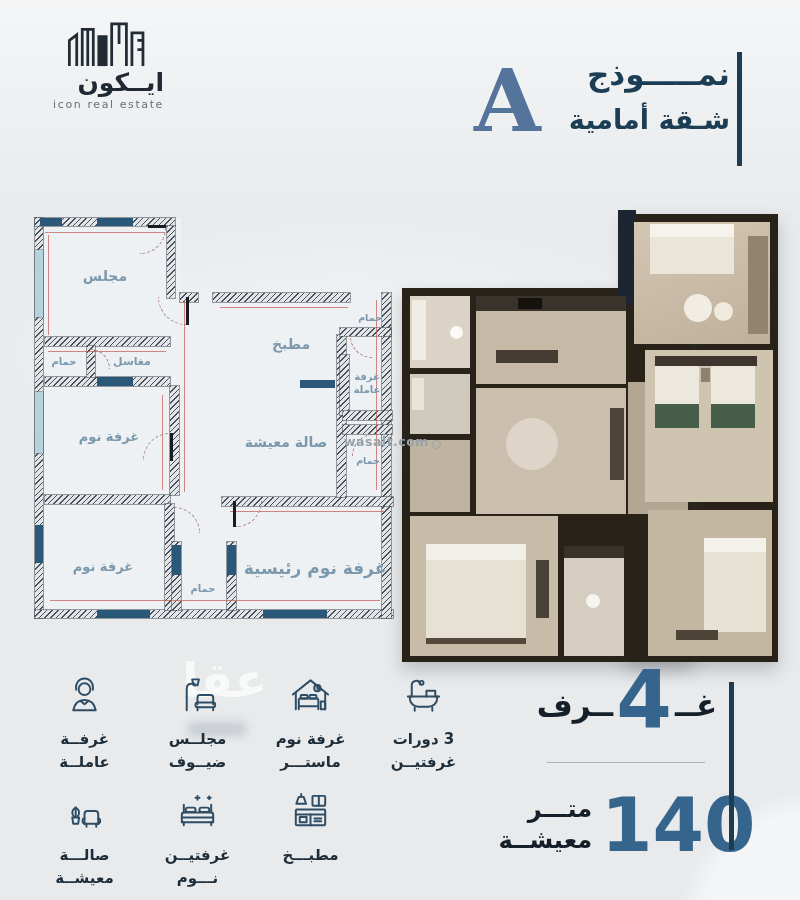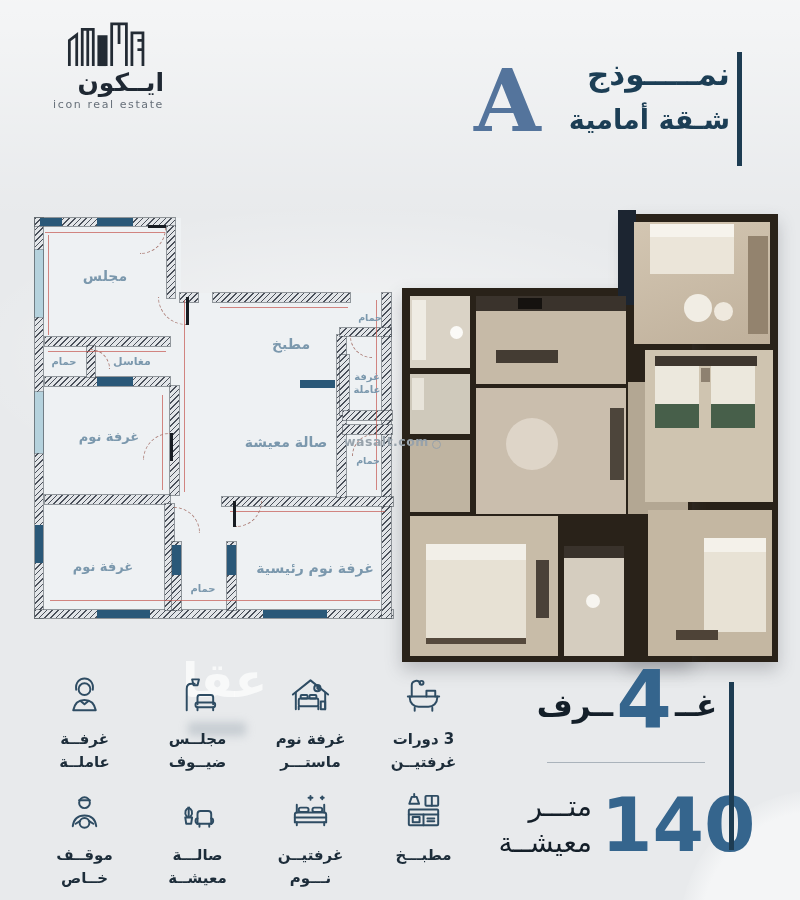--- a/index.html
+++ b/index.html
@@ -63,21 +63,21 @@
     direction:rtl;text-align:center;white-space:nowrap;}
   
   .stat-rooms{position:absolute;left:540px;top:660px;width:174px;height:90px;display:flex;
     direction:rtl;align-items:center;justify-content:center;gap:3px;}
   .stat-rooms .aff{font-size:31px;font-weight:bold;color:#141f29;}
   .stat-rooms .num{font-size:80px;font-weight:bold;color:#35658d;line-height:1;margin-top:-8px;}
   .stat-div{position:absolute;left:547px;top:762px;width:158px;height:1px;background:#aab3bb;}
   .stat-area{position:absolute;left:540px;top:780px;width:174px;height:90px;display:flex;
     direction:rtl;align-items:center;justify-content:center;gap:9px;}
   .stat-area .num{font-size:74px;font-weight:bold;color:#35658d;line-height:1;}
-  .stat-area .unit{display:flex;flex-direction:column;gap:3px;font-size:28px;font-weight:normal;
+  .stat-area .unit{display:flex;flex-direction:column;gap:3px;font-size:24px;font-weight:bold;
     color:#141f29;text-align:right;line-height:1.15;}
   .stat-bar{position:absolute;left:729px;top:682px;width:5px;height:168px;background:#1d3c52;}
   svg.icon{fill:none;stroke:#2e4c63;stroke-width:2;stroke-linecap:round;stroke-linejoin:round;}
 </style>
 </head>
 <body>
 
 <div class="page">
   <div class="bg-top"></div>
   <div class="bg-sweep"></div>
@@ -171,21 +171,21 @@
     <div class="rl" style="left:34px;top:156px;font-size:10px">حمام</div>
     <div class="rl" style="left:102px;top:156px;font-size:11px">مغاسل</div>
     <div class="rl" style="left:79px;top:231px;font-size:13px">غرفة نوم</div>
     <div class="rl" style="left:73px;top:361px;font-size:13px">غرفة نوم</div>
     <div class="rl" style="left:261px;top:139px;font-size:14px">مطبخ</div>
     <div class="rl" style="left:340px;top:112px;font-size:9.5px">حمام</div>
     <div class="rl" style="left:337px;top:178px;font-size:10px;white-space:normal;width:34px;line-height:1.3">غرفة عاملة</div>
     <div class="rl" style="left:256px;top:237px;font-size:14px">صالة معيشة</div>
     <div class="rl" style="left:338px;top:255px;font-size:9.5px">حمام</div>
     <div class="rl" style="left:173px;top:383px;font-size:10px">حمام</div>
-    <div class="rl" style="left:285px;top:363px;font-size:14px">غرفة نوم رئيسية</div>
+    <div class="rl" style="left:285px;top:363px;font-size:17px">غرفة نوم رئيسية</div>
   </div>
 
   <div class="p3">
     <div class="blk" style="left:228px;top:4px;width:152px;height:448px"></div>
     <div class="blk" style="left:4px;top:78px;width:290px;height:374px"></div>
     <div class="r3" style="left:220px;top:0;width:18px;height:95px;background:#1c2531"></div>
 
     <div class="r3" style="left:236px;top:12px;width:136px;height:122px;background:linear-gradient(160deg,#d3c6b2,#bfb09b)">
       <div class="f" style="left:16px;top:2px;width:84px;height:50px;background:#ebe5d9"></div>
       <div class="f" style="left:16px;top:2px;width:84px;height:13px;background:#f6f3ec"></div>
@@ -293,31 +293,20 @@
         <path d="M12 23V11.5a4.5 4.5 0 0 1 8.7-1.6"></path>
         <circle cx="22" cy="9" r="2"></circle>
         <path d="M27 23v-6h9v6"></path>
         <path d="M15 34.5v3M33 34.5v3"></path>
       </svg>
       <div class="l">3 دورات</div>
       <div class="l">غرفتيــن</div>
     </div>
     <div class="feat">
       <svg class="icon" viewBox="0 0 48 48">
-        <circle cx="24" cy="13" r="5.5"></circle>
-        <path d="M18.5 10.5h11"></path>
-        <path d="M12 37c1-8 6-11 12-11s11 3 12 11"></path>
-        <circle cx="24" cy="33.5" r="5"></circle>
-        <path d="M19.6 31.5l-4.6 3M28.4 31.5l4.6 3"></path>
-      </svg>
-      <div class="l">موقــف</div>
-      <div class="l">خــاص</div>
-    </div>
-    <div class="feat">
-      <svg class="icon" viewBox="0 0 48 48">
         <path d="M13 27c-3-4-1-8 2.5-9M17 27c3-4 1-8-2.5-9M15 27v-8"></path>
         <path d="M11.5 28h7l-1 6.5h-5z"></path>
         <path d="M24 34.5v-10q0-3 3-3h8q3 0 3 3v10"></path>
         <path d="M24 29q-2 0-2 2.5t2 3M38 29q2 0 2 2.5t-2 3"></path>
         <path d="M24 34.5h14"></path>
         <path d="M26 34.5v3M36 34.5v3"></path>
       </svg>
       <div class="l">صالـــة</div>
       <div class="l">معيشــة</div>
     </div>

